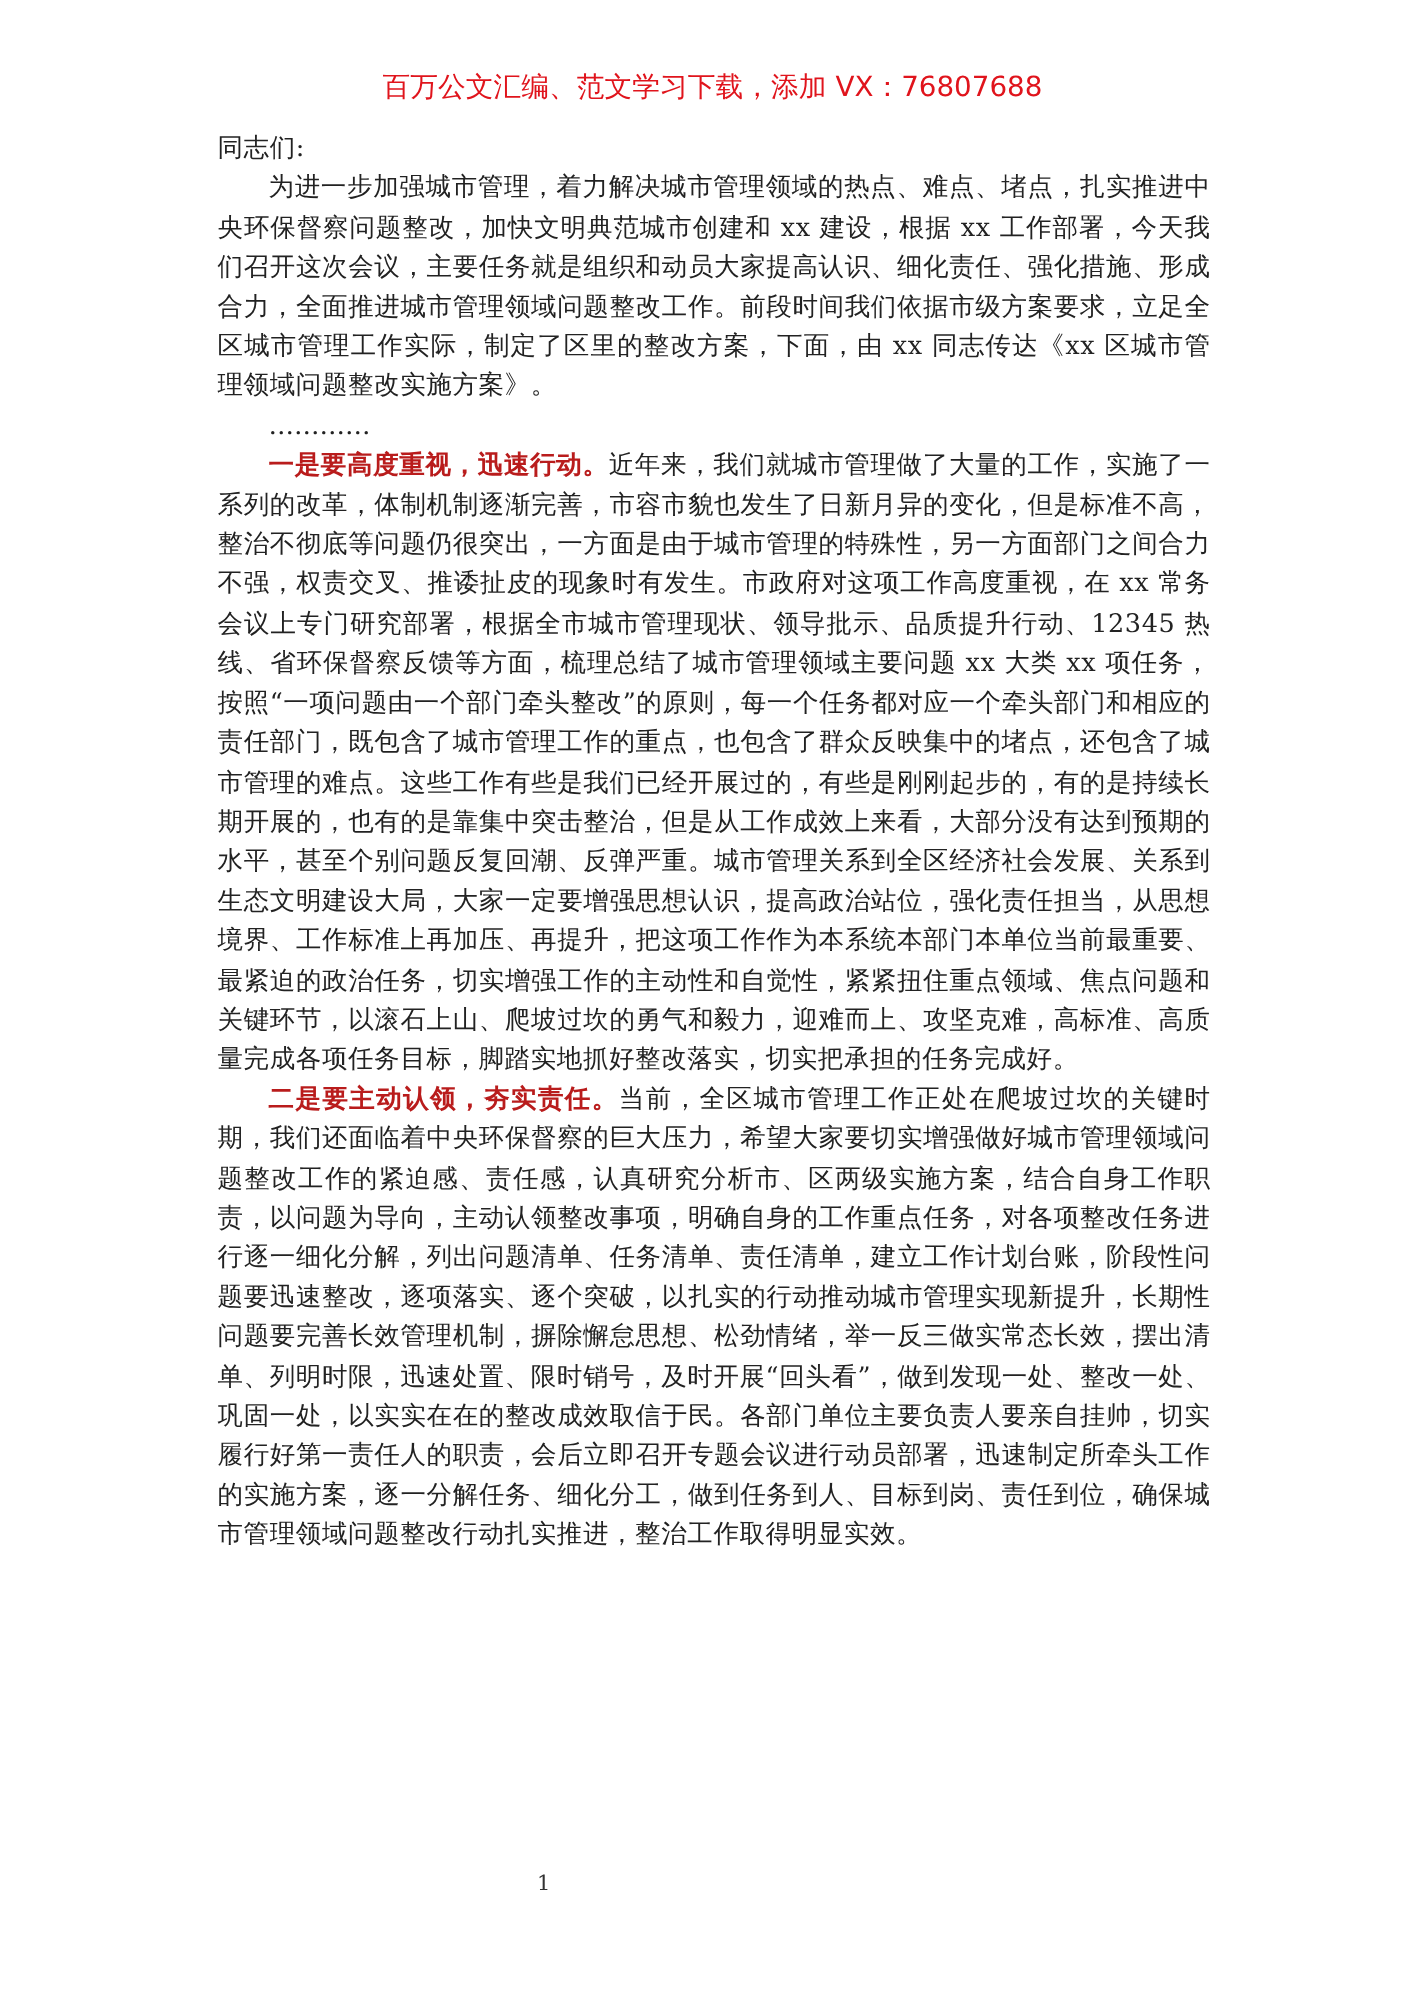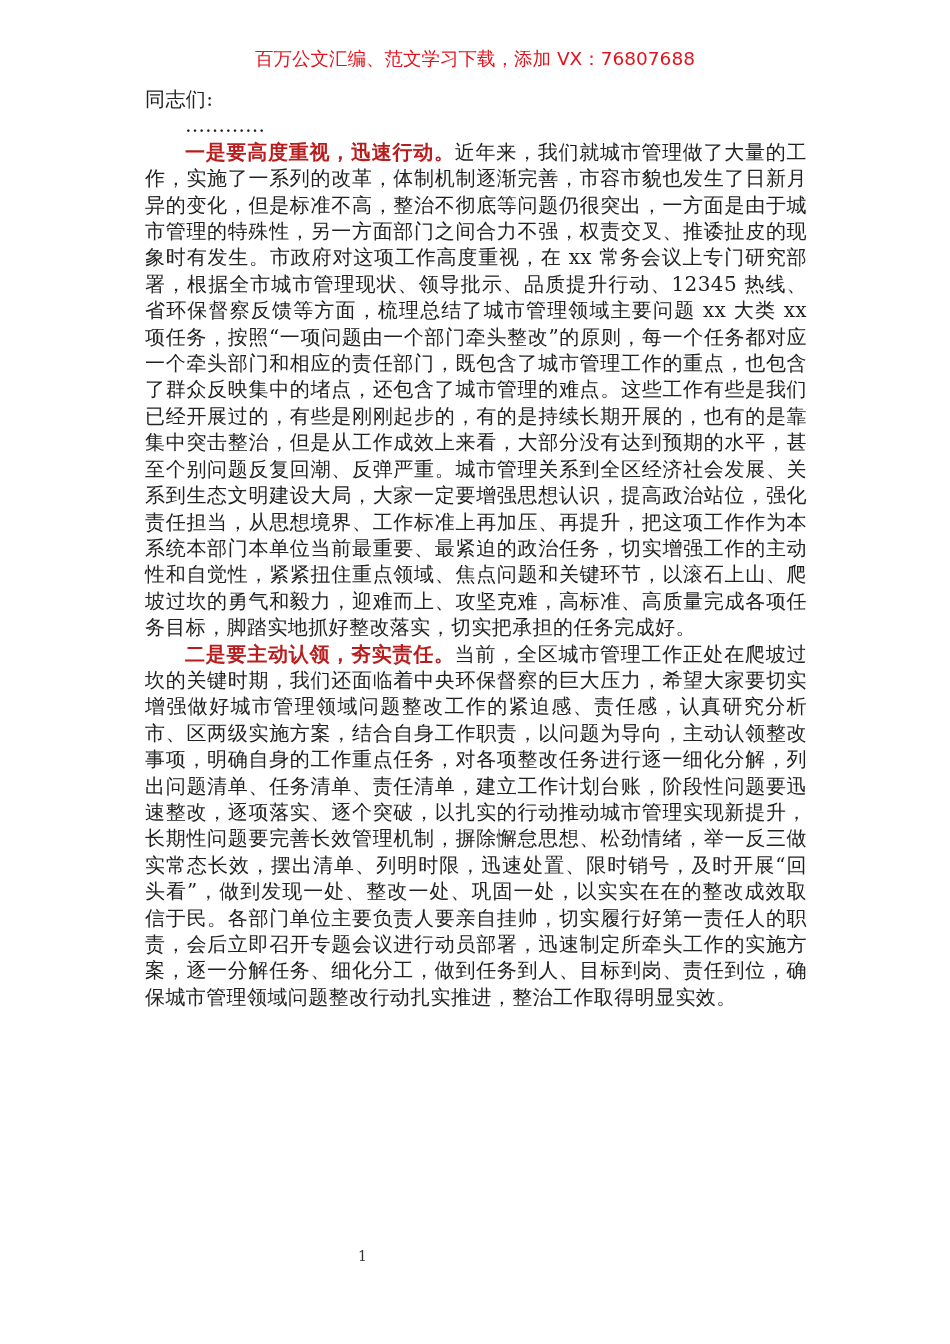--- a/index.html
+++ b/index.html
@@ -4,41 +4,44 @@
 <style>
   html, body { margin: 0; padding: 0; background: #ffffff; }
   body { width: 950px; height: 1344px; position: relative; overflow: hidden; }
   .page { position: absolute; left: 0; top: 0; width: 950px; height: 1312px; background: #fff; }
   .header {
     position: absolute; left: 0; top: 46px; width: 950px; text-align: center;
     color: #e0141c; font-family: "DejaVu Sans", sans-serif; font-size: 18.5px; line-height: 26px;
   }
   .body-text {
     position: absolute; left: 145px; top: 86px; width: 662px;
-    font-family: "DejaVu Serif", serif; font-size: 20px; line-height: 26.4px;
+    font-family: "DejaVu Serif", serif; font-size: 17px; line-height: 26.4px;
     color: #222; text-align: justify; letter-spacing: 0.4px;
   }
   .body-text p { margin: 0; }
   .indent { text-indent: 2em; }
   .strong { font-weight: bold; font-family: "DejaVu Sans", sans-serif; color: #b91c1c; }
   .dots { text-indent: 2em; letter-spacing: 0; line-height: 26.4px; }
   .page-num {
     position: absolute; left: 358px; top: 1248px; font-family: "DejaVu Serif", serif;
     font-size: 14px; color: #333;
   }
 </style>
 </head>
 <body>
 
 <div class="page">
   <div class="header">百万公文汇编、范文学习下载，添加 VX：76807688</div>
 
   <div class="body-text">
     <p>同志们:</p>
 
+    <p class="indent">
+      <span>为进一步加强城市管理，着力解决城市管理领域的热点、难点、堵点，扎实推进中央环保督察问题整改，加快文明典范城市创建和 xx 建设，根据 xx 工作部署，今天我们召开这次会议，主要任务就是组织和动员大家提高认识、细化责任、强化措施、形成合力，全面推进城市管理领域问题整改工作。前段时间我们依据市级方案要求，立足全区城市管理工作实际，制定了区里的整改方案，下面，由 xx 同志传达《xx 区城市管理领域问题整改实施方案》。</span>
+    </p>
 
     <p class="dots">
       <span>…………</span>
     </p>
 
 
     <p class="indent">
       <span class="strong">一是要高度重视，迅速行动。</span><span>近年来，我们就城市管理做了大量的工作，实施了一系列的改革，体制机制逐渐完善，市容市貌也发生了日新月异的变化，但是标准不高，整治不彻底等问题仍很突出，一方面是由于城市管理的特殊性，另一方面部门之间合力不强，权责交叉、推诿扯皮的现象时有发生。市政府对这项工作高度重视，在 xx 常务会议上专门研究部署，根据全市城市管理现状、领导批示、品质提升行动、12345 热线、省环保督察反馈等方面，梳理总结了城市管理领域主要问题 xx 大类 xx 项任务，按照“一项问题由一个部门牵头整改”的原则，每一个任务都对应一个牵头部门和相应的责任部门，既包含了城市管理工作的重点，也包含了群众反映集中的堵点，还包含了城市管理的难点。这些工作有些是我们已经开展过的，有些是刚刚起步的，有的是持续长期开展的，也有的是靠集中突击整治，但是从工作成效上来看，大部分没有达到预期的水平，甚至个别问题反复回潮、反弹严重。城市管理关系到全区经济社会发展、关系到生态文明建设大局，大家一定要增强思想认识，提高政治站位，强化责任担当，从思想境界、工作标准上再加压、再提升，把这项工作作为本系统本部门本单位当前最重要、最紧迫的政治任务，切实增强工作的主动性和自觉性，紧紧扭住重点领域、焦点问题和关键环节，以滚石上山、爬坡过坎的勇气和毅力，迎难而上、攻坚克难，高标准、高质量完成各项任务目标，脚踏实地抓好整改落实，切实把承担的任务完成好。</span>
     </p>
 

